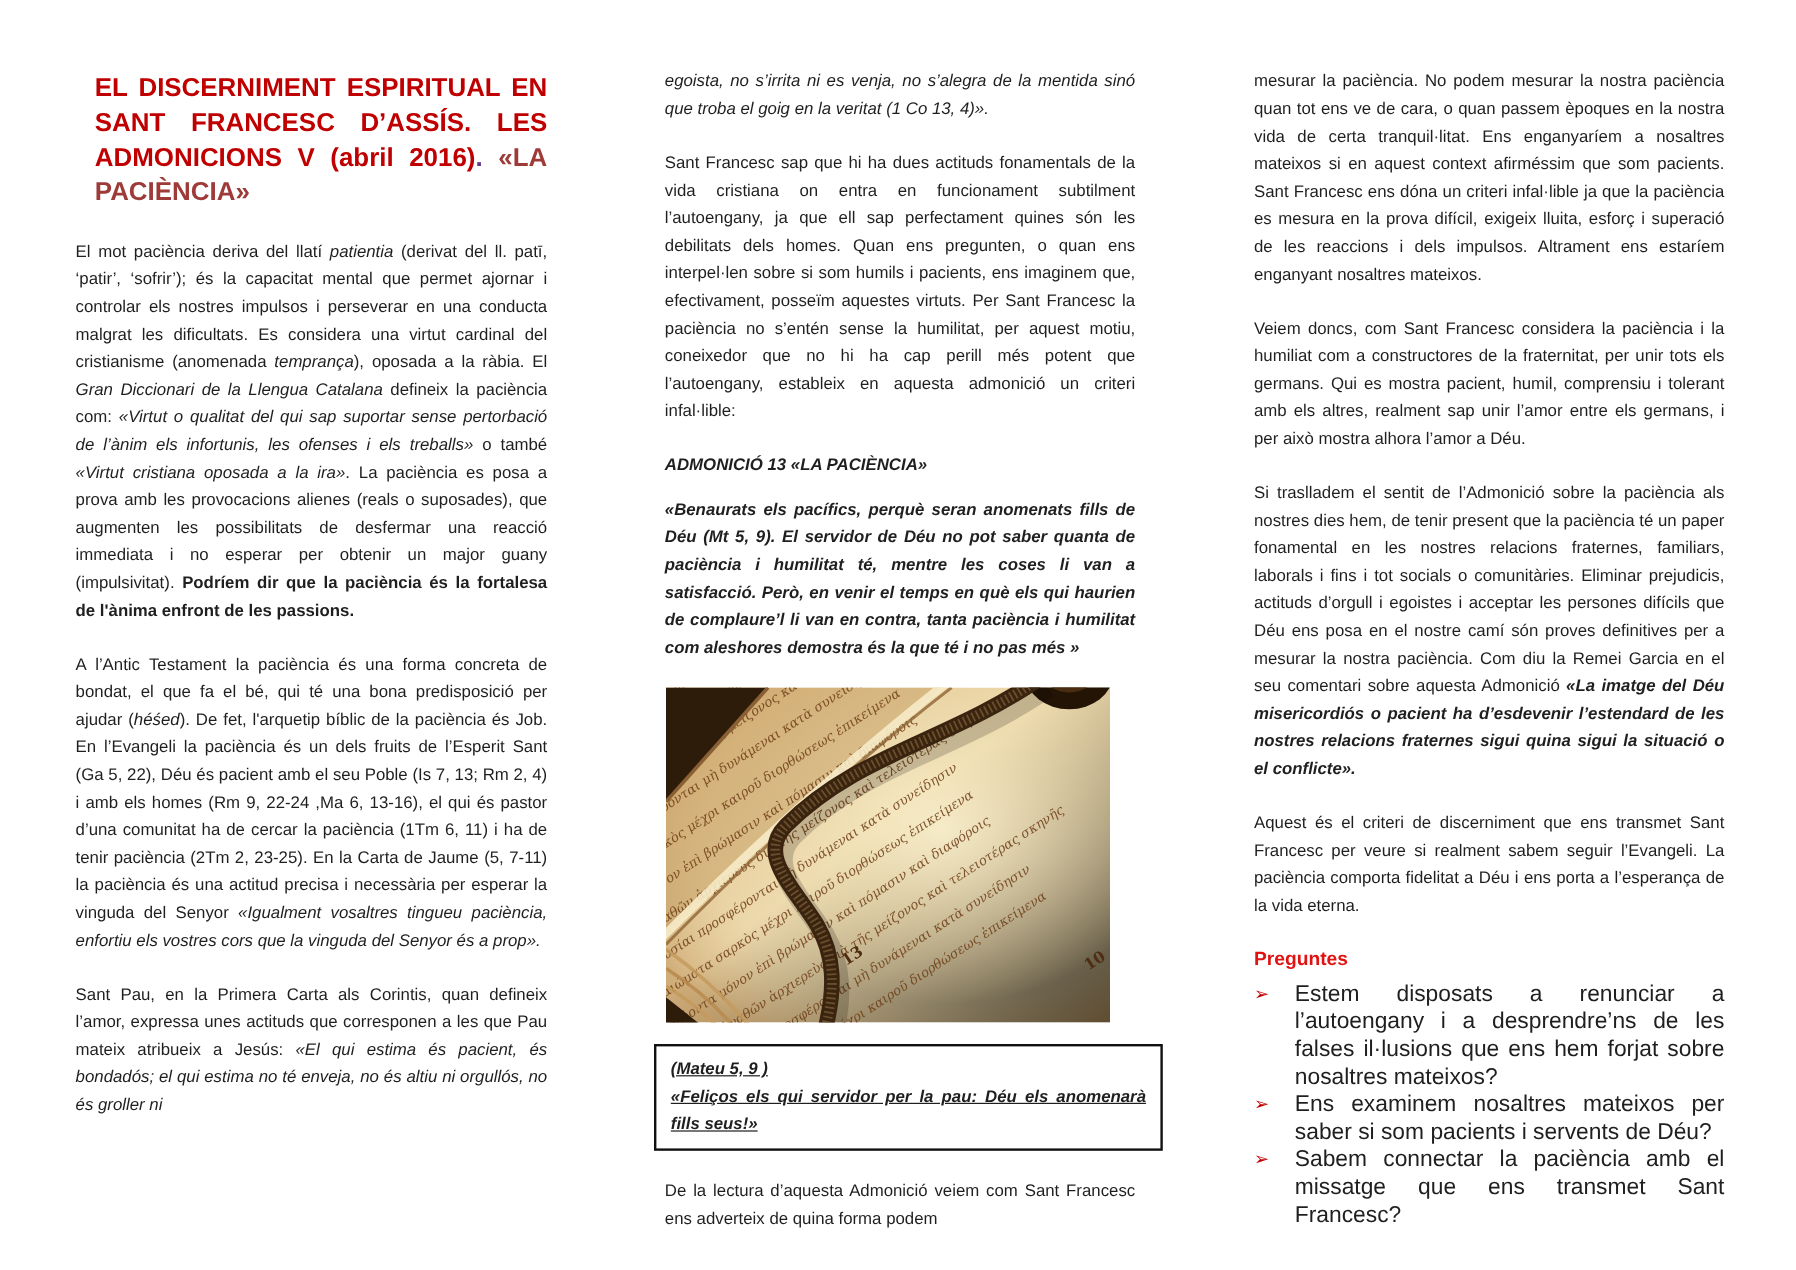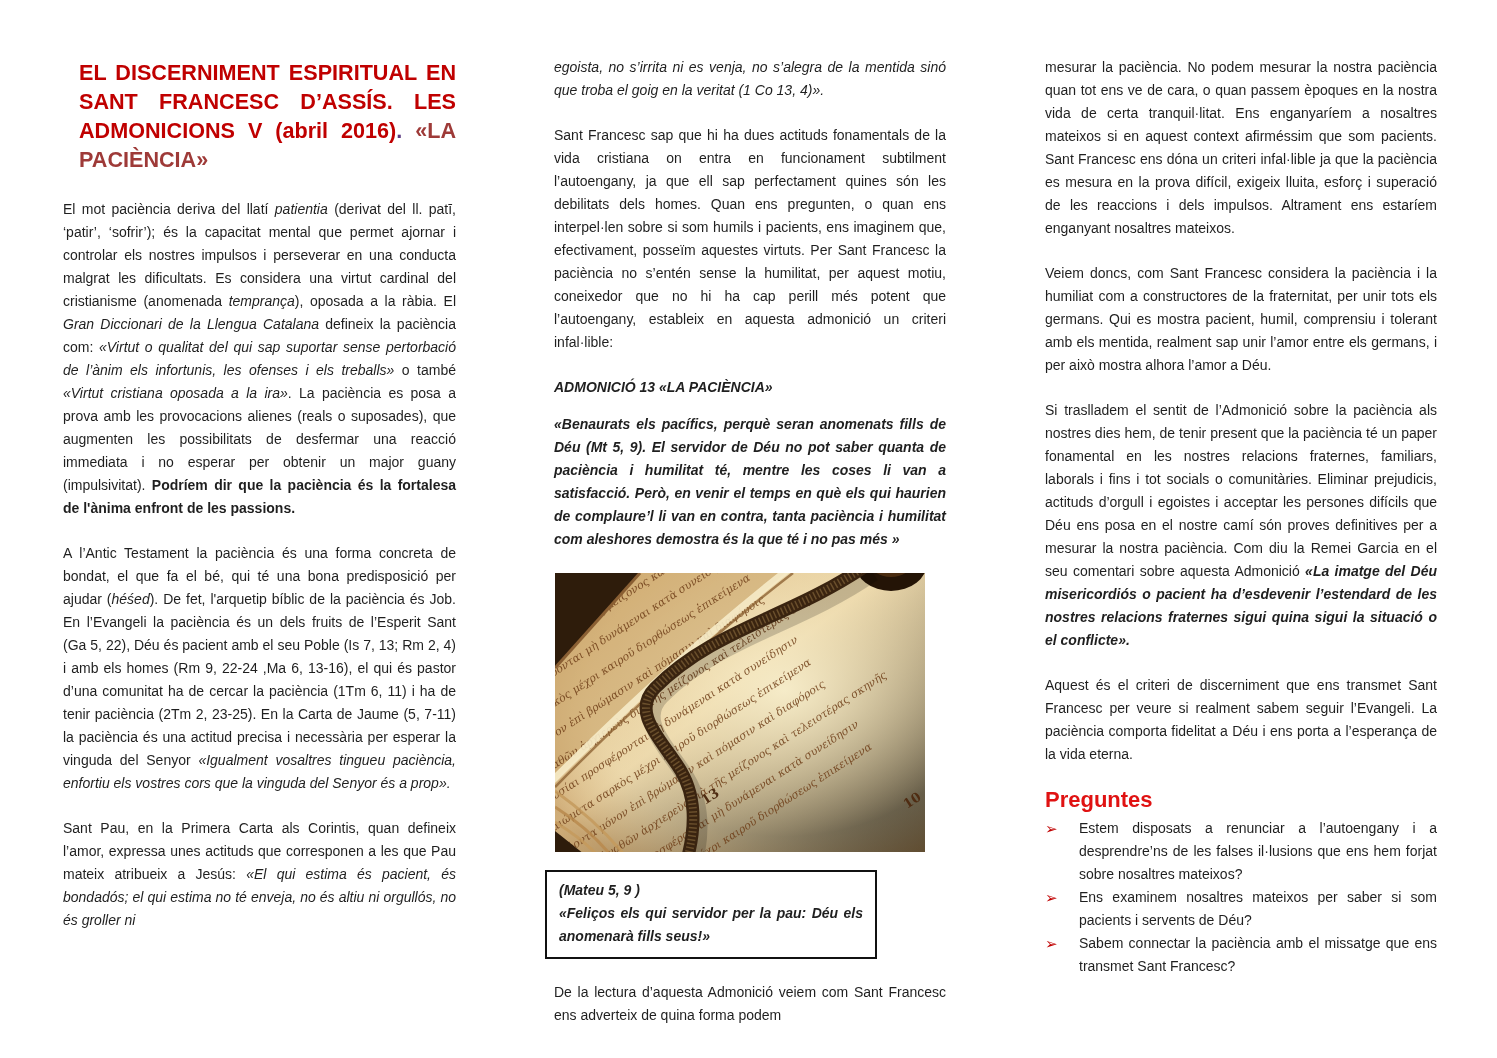--- a/index.html
+++ b/index.html
@@ -13,29 +13,29 @@
   p{margin:0 0 22px 0;font-size:14px;line-height:23px;text-align:justify;}
   h1{font-size:21.6px;line-height:29px;font-weight:bold;margin:2px 0 24px 16px;
      text-align:justify;color:#C00000;}
   .t-dot{color:#5B3A80;}
   .t-dark{color:#9E3A38;}
   em{font-style:italic;}
   .bseg{font-weight:bold;}
   .bi{font-weight:bold;font-style:italic;}
   .admon-h{margin-bottom:14px;}
   .photo{display:block;margin:4px 0 18px 1px;}
-  .caption-box{border:2px solid #111;box-sizing:border-box;width:332px;
-     margin:0 0 22px -9px;padding:7px 12px 9px 12px;background:#fff;}
+  .caption-box{border:2px solid #111;box-sizing:border-box;width:424px;
+     margin:0 0 22px -9px;padding:7px 12px 9px 12px;background:#fff;text-decoration:underline;}
   .caption-box p{margin:0;}
-  .preguntes{color:#E01212;font-weight:bold;font-size:22px;line-height:24px;
+  .preguntes{color:#E01212;font-weight:bold;font-size:16px;line-height:24px;
      margin:0 0 5px 0;text-align:left;}
   .q-item{display:flex;margin:0;}
   .q-marker{flex:0 0 34px;color:#C00000;font-size:15px;line-height:23px;
      font-style:normal;}
-  .q-text{flex:1;text-align:justify;font-size:14px;line-height:23px;}
+  .q-text{flex:1;text-align:justify;font-size:19px;line-height:23px;}
 </style>
 </head>
 <body>
 
 <div class="page">
 
   <section class="col" id="col1">
     <h1><span>EL DISCERNIMENT ESPIRITUAL EN SANT FRANCESC D’ASSÍS. LES ADMONICIONS V (abril 2016)</span><span class="t-dot">.</span><span class="t-dark"> «LA PACIÈNCIA»</span></h1>
 
     <p><span>El mot paciència deriva del llatí </span><em>patientia</em><span> (derivat del ll. patī, ‘patir’, ‘sofrir’); és la capacitat mental que permet ajornar i controlar els nostres impulsos i perseverar en una conducta malgrat les dificultats. Es considera una virtut cardinal del cristianisme (anomenada </span><em>temprança</em><span>), oposada a la ràbia. El </span><em>Gran Diccionari de la Llengua Catalana</em><span> defineix la paciència com: </span><em>«Virtut o qualitat del qui sap suportar sense pertorbació de l’ànim els infortunis, les ofenses i els treballs»</em><span> o també </span><em>«Virtut cristiana oposada a la ira»</em><span>. La paciència es posa a prova amb les provocacions alienes (reals o suposades), que augmenten les possibilitats de desfermar una reacció immediata i no esperar per obtenir un major guany (impulsivitat). </span><span class="bseg">Podríem dir que la paciència és la fortalesa de l'ànima enfront de les passions.</span></p>
@@ -112,21 +112,21 @@
       <p><span class="bi">(Mateu 5, 9 )</span></p>
       <p><span class="bi">«Feliços els qui servidor per la pau: Déu els anomenarà fills seus!»</span></p>
     </div>
 
     <p><span>De la lectura d’aquesta Admonició veiem com Sant Francesc ens adverteix de quina forma podem</span></p>
   </section>
 
   <section class="col" id="col3">
     <p><span>mesurar la paciència. No podem mesurar la nostra paciència quan tot ens ve de cara, o quan passem èpoques en la nostra vida de certa tranquil·litat. Ens enganyaríem a nosaltres mateixos si en aquest context afirméssim que som pacients. Sant Francesc ens dóna un criteri infal·lible ja que la paciència es mesura en la prova difícil, exigeix lluita, esforç i superació de les reaccions i dels impulsos. Altrament ens estaríem enganyant nosaltres mateixos.</span></p>
 
-    <p><span>Veiem doncs, com Sant Francesc considera la paciència i la humiliat com a constructores de la fraternitat, per unir tots els germans. Qui es mostra pacient, humil, comprensiu i tolerant amb els mentida, realment sap unir l’amor entre els germans, i per això mostra alhora l’amor a Déu.</span></p>
+    <p><span>Veiem doncs, com Sant Francesc considera la paciència i la humiliat com a constructores de la fraternitat, per unir tots els germans. Qui es mostra pacient, humil, comprensiu i tolerant amb els altres, realment sap unir l’amor entre els germans, i per això mostra alhora l’amor a Déu.</span></p>
 
     <p><span>Si traslladem el sentit de l’Admonició sobre la paciència als nostres dies hem, de tenir present que la paciència té un paper fonamental en les nostres relacions fraternes, familiars, laborals i fins i tot socials o comunitàries. Eliminar prejudicis, actituds d’orgull i egoistes i acceptar les persones difícils que Déu ens posa en el nostre camí són proves definitives per a mesurar la nostra paciència. Com diu la Remei Garcia en el seu comentari sobre aquesta Admonició </span><span class="bi">«La imatge del Déu misericordiós o pacient ha d’esdevenir l’estendard de les nostres relacions fraternes sigui quina sigui la situació o el conflicte».</span></p>
 
     <p><span>Aquest és el criteri de discerniment que ens transmet Sant Francesc per veure si realment sabem seguir l’Evangeli. La paciència comporta fidelitat a Déu i ens porta a l’esperança de la vida eterna.</span></p>
 
     <p class="preguntes">Preguntes</p>
 
     <div class="q-item">
       <span class="q-marker">➢</span>
       <span class="q-text">Estem disposats a renunciar a l’autoengany i a desprendre’ns de les falses il·lusions que ens hem forjat sobre nosaltres mateixos?</span>

